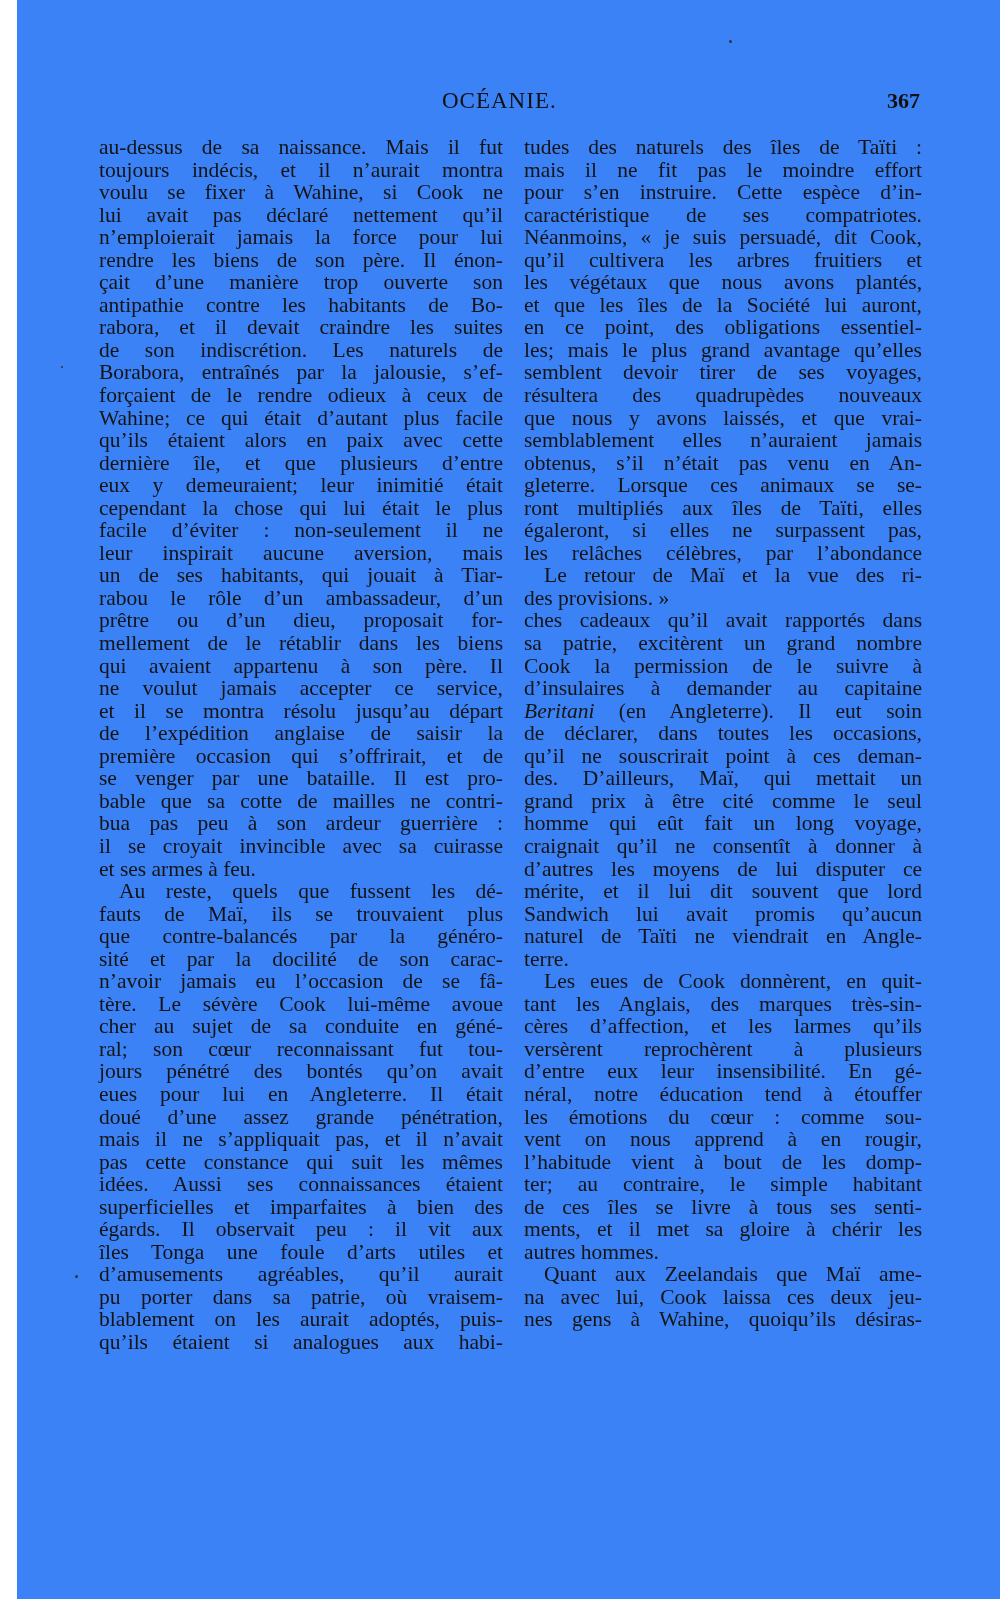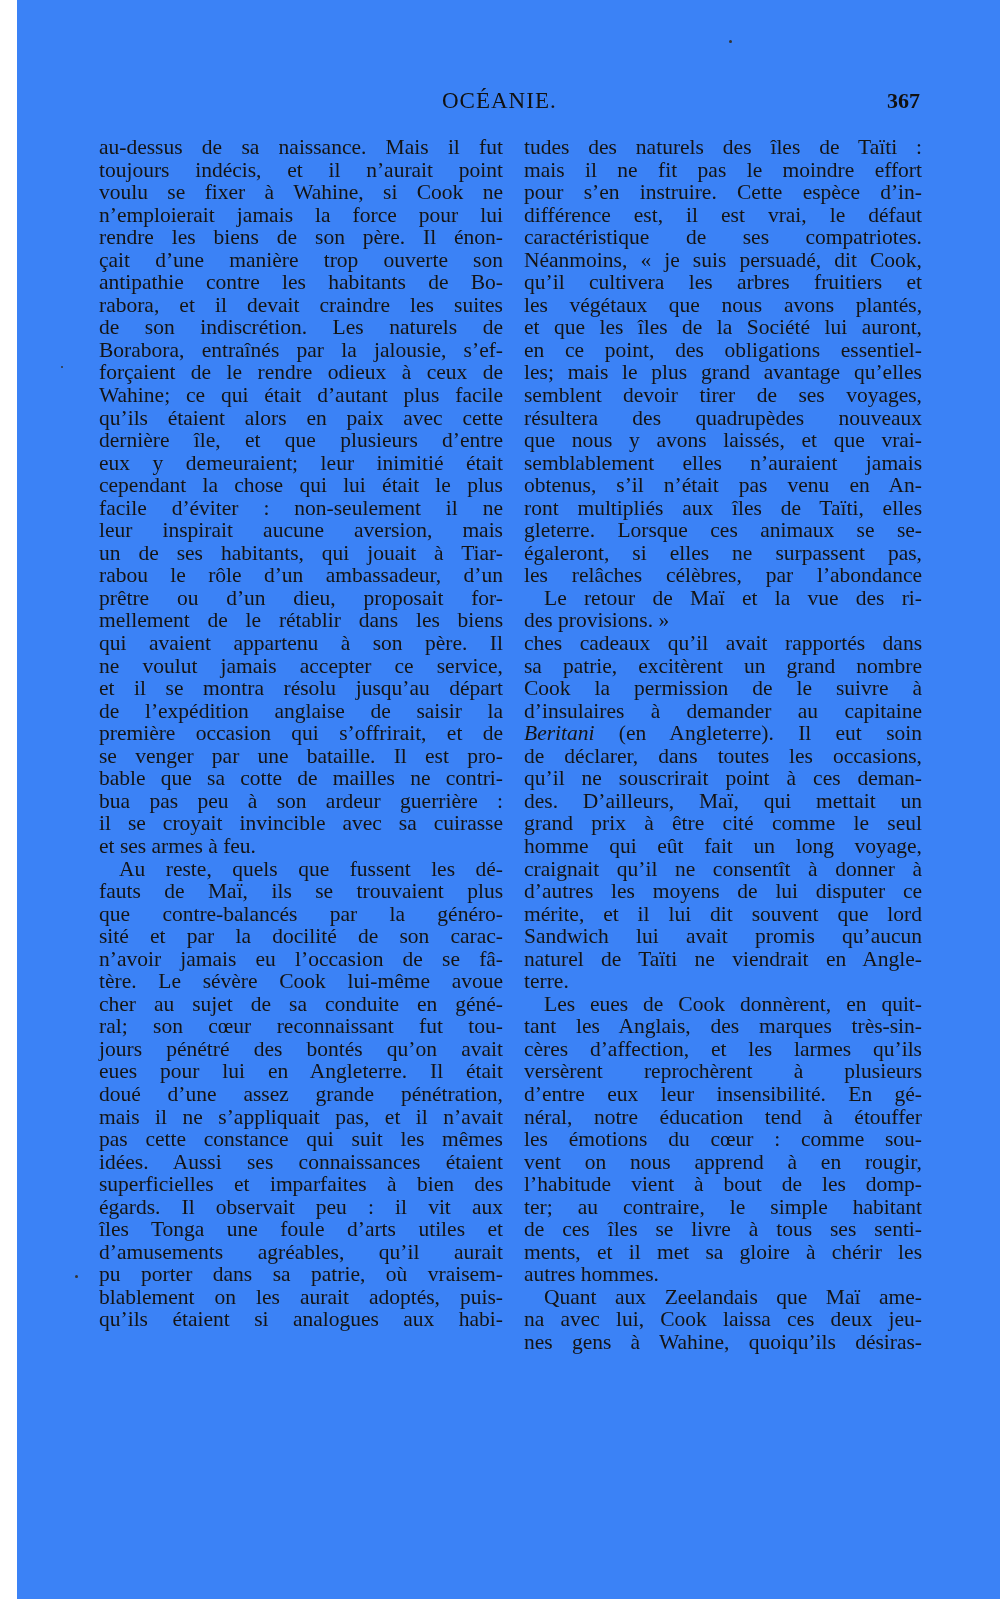--- a/index.html
+++ b/index.html
@@ -20,22 +20,23 @@
 <body>
 
 <div class="page">
   <div class="running-head">
     <span class="running-title">OCÉANIE.</span>
     <span class="page-number">367</span>
   </div>
 
   <div class="column col-left" id="col-0">
       <span class="line">au-dessus de sa naissance. Mais il fut</span>
-      <span class="line">toujours indécis, et il n’aurait point</span>
+      <span class="line">toujours indécis, et il n’aurait montra</span>
       <span class="line">voulu se fixer à Wahine, si Cook ne</span>
+      <span class="line">lui avait pas déclaré nettement qu’il</span>
       <span class="line">n’emploierait jamais la force pour lui</span>
       <span class="line">rendre les biens de son père. Il énon-</span>
       <span class="line">çait d’une manière trop ouverte son</span>
       <span class="line">antipathie contre les habitants de Bo-</span>
       <span class="line">rabora, et il devait craindre les suites</span>
       <span class="line">de son indiscrétion. Les naturels de</span>
       <span class="line">Borabora, entraînés par la jalousie, s’ef-</span>
       <span class="line">forçaient de le rendre odieux à ceux de</span>
       <span class="line">Wahine; ce qui était d’autant plus facile</span>
       <span class="line">qu’ils étaient alors en paix avec cette</span>
@@ -77,35 +78,34 @@
       <span class="line">îles Tonga une foule d’arts utiles et</span>
       <span class="line">d’amusements agréables, qu’il aurait</span>
       <span class="line">pu porter dans sa patrie, où vraisem-</span>
       <span class="line">blablement on les aurait adoptés, puis-</span>
       <span class="line">qu’ils étaient si analogues aux habi-</span>
     </div>
   <div class="column col-right" id="col-1">
       <span class="line">tudes des naturels des îles de Taïti :</span>
       <span class="line">mais il ne fit pas le moindre effort</span>
       <span class="line">pour s’en instruire. Cette espèce d’in-</span>
-      <span class="line">différence est, il est vrai, le défaut</span>
       <span class="line">caractéristique de ses compatriotes.</span>
       <span class="line">Néanmoins, « je suis persuadé, dit Cook,</span>
       <span class="line">qu’il cultivera les arbres fruitiers et</span>
       <span class="line">les végétaux que nous avons plantés,</span>
       <span class="line">et que les îles de la Société lui auront,</span>
       <span class="line">en ce point, des obligations essentiel-</span>
       <span class="line">les; mais le plus grand avantage qu’elles</span>
       <span class="line">semblent devoir tirer de ses voyages,</span>
       <span class="line">résultera des quadrupèdes nouveaux</span>
       <span class="line">que nous y avons laissés, et que vrai-</span>
       <span class="line">semblablement elles n’auraient jamais</span>
       <span class="line">obtenus, s’il n’était pas venu en An-</span>
+      <span class="line">gleterre. Lorsque ces animaux se se-</span>
       <span class="line">ront multipliés aux îles de Taïti, elles</span>
-      <span class="line">gleterre. Lorsque ces animaux se se-</span>
       <span class="line">égaleront, si elles ne surpassent pas,</span>
       <span class="line">les relâches célèbres, par l’abondance</span>
       <span class="line indent">Le retour de Maï et la vue des ri-</span>
       <span class="line last">des provisions. »</span>
       <span class="line">ches cadeaux qu’il avait rapportés dans</span>
       <span class="line">sa patrie, excitèrent un grand nombre</span>
       <span class="line">Cook la permission de le suivre à</span>
       <span class="line">d’insulaires à demander au capitaine</span>
       <span class="line"><em>Beritani</em> (en Angleterre). Il eut soin</span>
       <span class="line">de déclarer, dans toutes les occasions,</span>

